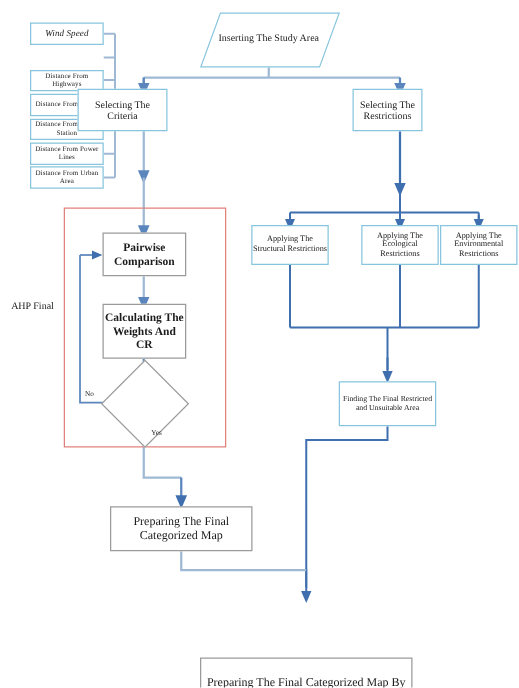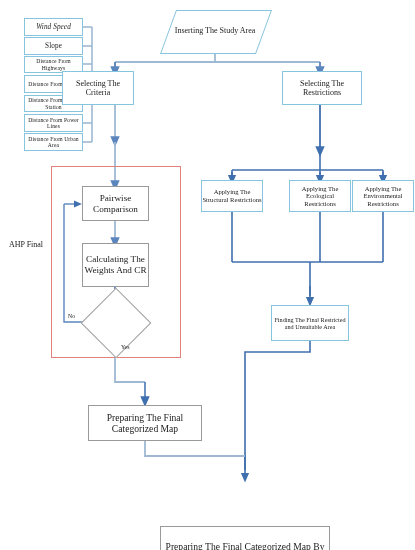--- a/index.html
+++ b/index.html
@@ -20,21 +20,21 @@
     color:#1b1b1b;
     line-height:1.15;
   }
   .blue{border:1px solid #86c5dd;}
   .gray{border:1px solid #9a9a9a;}
 
   .crit{font-size:5.6px;letter-spacing:.1px;}
   .crit.big{font-size:7.2px;}
   .proc{font-size:8px;}
   .small{font-size:6.6px;}
-  .mid{font-size:9.2px;}
+  .mid{font-size:9.2px;font-weight:bold;}
   .final{font-size:9.6px;text-align:center;}
   .tiny{font-size:6.2px;}
 
   
   .para{
     position:absolute;
     border:1px solid #86c5dd;
     background:#fff;
     transform:skewX(-20deg);
   }
@@ -152,38 +152,37 @@
     </g>
     <line x1="245" y1="455" x2="245" y2="478" stroke="#3f6fae" stroke-width="1.6" marker-end="url(#ahDark)" fill="none"></line>
 
     <g stroke="#9fb9d4" stroke-width="1.8" fill="none">
       <path d="M145,441 L145,456 L245,456"></path>
     </g>
   </svg>
 
   <div class="node blue crit big" style="left:24px;top:18px;width:59px;height:18px;font-style:italic;">Wind Speed</div>
 
-  <div class="node blue crit big" style="left:24px;top:37px;width:59px;height:18px;">Slope</div>
 
   <div class="node blue crit" style="left:24px;top:56px;width:59px;height:17px;">Distance From Highways</div>
 
   <div class="node blue crit" style="left:24px;top:75px;width:59px;height:18px;">Distance From Roads</div>
 
   <div class="node blue crit" style="left:24px;top:95px;width:59px;height:17px;">Distance From Power Station</div>
 
   <div class="node blue crit" style="left:24px;top:114px;width:59px;height:18px;">Distance From Power Lines</div>
 
   <div class="node blue crit" style="left:24px;top:133px;width:59px;height:18px;">Distance From Urban Area</div>
 
   <div class="para" style="left:168px;top:10px;width:94px;height:42px;"></div>
   <div class="para-label" style="left:168px;top:10px;width:94px;height:42px;">Inserting The Study Area</div>
 
   <div class="node blue proc" style="left:62px;top:71px;width:72px;height:34px;">Selecting The Criteria</div>
 
-  <div class="node blue proc" style="left:282px;top:71px;width:80px;height:34px;">Selecting The Restrictions</div>
+  <div class="node blue proc" style="left:282px;top:71px;width:56px;height:34px;">Selecting The Restrictions</div>
 
   <div class="ahp-box" style="left:51px;top:166px;width:128px;height:190px;"></div>
   <div class="ahp-label" style="left:4px;top:240px;width:44px;">AHP Final</div>
 
   <div class="node gray mid" style="left:82px;top:186px;width:67px;height:35px;">Pairwise Comparison</div>
 
   <div class="node gray mid" style="left:82px;top:243px;width:67px;height:44px;">Calculating The Weights And CR</div>
 
   <div class="diamond" style="left:91px;top:298px;width:48px;height:48px;"></div>
 

